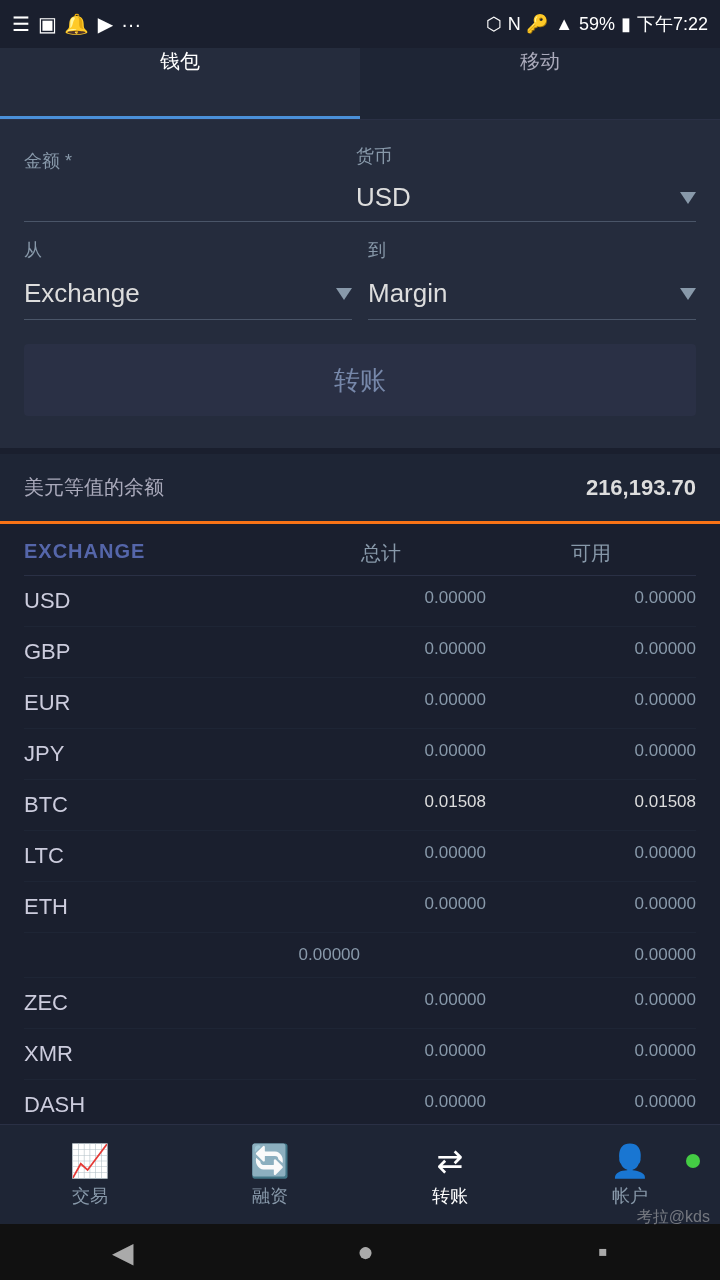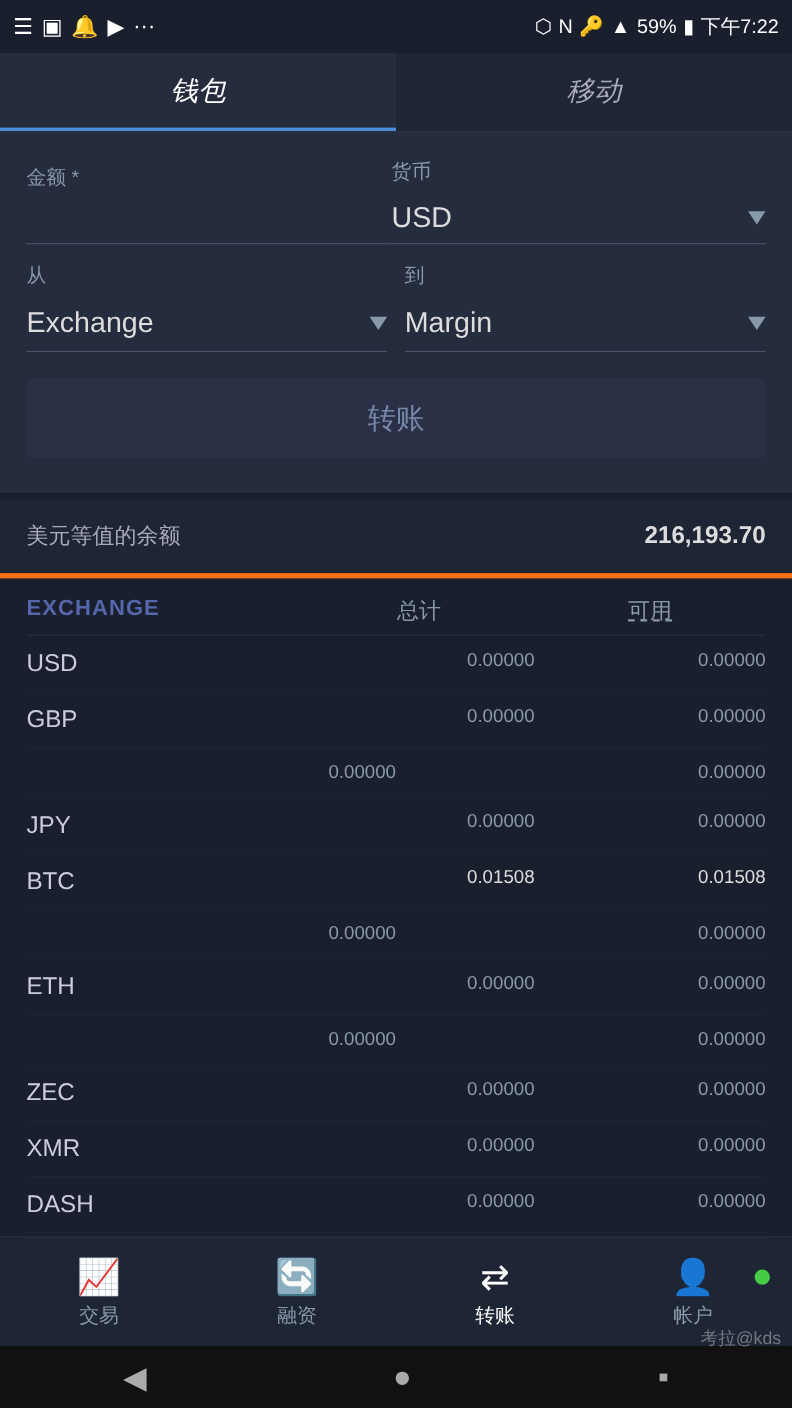--- a/index.html
+++ b/index.html
@@ -32,27 +32,26 @@
     .tabs {
       display: flex;
       width: 720px;
       height: 72px;
       background: #1e2535;
       border-bottom: 1px solid #2a3045;
     }
     .tab {
       flex: 1;
       display: flex;
-      align-items: center;
+      align-items: flex-start;
       justify-content: center;
-      font-size: 25px;
+      font-size: 20px;
       color: #aab;
       cursor: pointer;
       border-bottom: 3px solid transparent;
-      font-style: italic;
     }
     .tab.active {
       color: #fff;
       background: #252c3d;
       border-bottom: 3px solid #4a90d9;
     }
 
     
     .form-area {
       background: #252c3d;
@@ -135,23 +134,24 @@
       border-radius: 4px;
       color: #7788aa;
       font-size: 26px;
       cursor: pointer;
     }
 
     
     .balance-section {
       background: #1e2535;
       padding: 20px 24px;
-      border-bottom: 5px solid #f97316;
+      border-bottom: 3px solid #f97316;
       display: flex;
       justify-content: space-between;
+      align-items: center;
     }
     .balance-label {
       font-size: 20px;
       color: #aab;
     }
     .balance-value {
       font-size: 22px;
       color: #ddd;
       font-weight: bold;
     }
@@ -173,21 +173,20 @@
       font-weight: bold;
       letter-spacing: 1px;
     }
     .col-total, .col-available {
       flex: 1;
       text-align: center;
       font-size: 20px;
       color: #8899aa;
     }
     .col-available {
-      text-decoration: underline;
       text-decoration-style: dashed;
     }
 
     .table-row {
       display: flex;
       padding: 12px 0;
       border-bottom: 1px solid #1e2535;
     }
     .row-name {
       flex: 1.2;
@@ -353,34 +352,36 @@
         <span class="row-name">USD</span>
         <span class="row-total">0.00000</span>
         <span class="row-available">0.00000</span>
       </div>
       <div class="table-row">
         <span class="row-name">GBP</span>
         <span class="row-total">0.00000</span>
         <span class="row-available">0.00000</span>
       </div>
       <div class="table-row">
+        <span class="row-name">EUR</span>
         <span class="row-total">0.00000</span>
         <span class="row-available">0.00000</span>
       </div>
       <div class="table-row">
         <span class="row-name">JPY</span>
         <span class="row-total">0.00000</span>
         <span class="row-available">0.00000</span>
       </div>
       <div class="table-row">
         <span class="row-name">BTC</span>
         <span class="row-total" style="color: rgb(221, 221, 221);">0.01508</span>
         <span class="row-available" style="color: rgb(221, 221, 221);">0.01508</span>
       </div>
       <div class="table-row">
+        <span class="row-name">LTC</span>
         <span class="row-total">0.00000</span>
         <span class="row-available">0.00000</span>
       </div>
       <div class="table-row">
         <span class="row-name">ETH</span>
         <span class="row-total">0.00000</span>
         <span class="row-available">0.00000</span>
       </div>
       <div class="table-row">
         <span class="row-total">0.00000</span>

